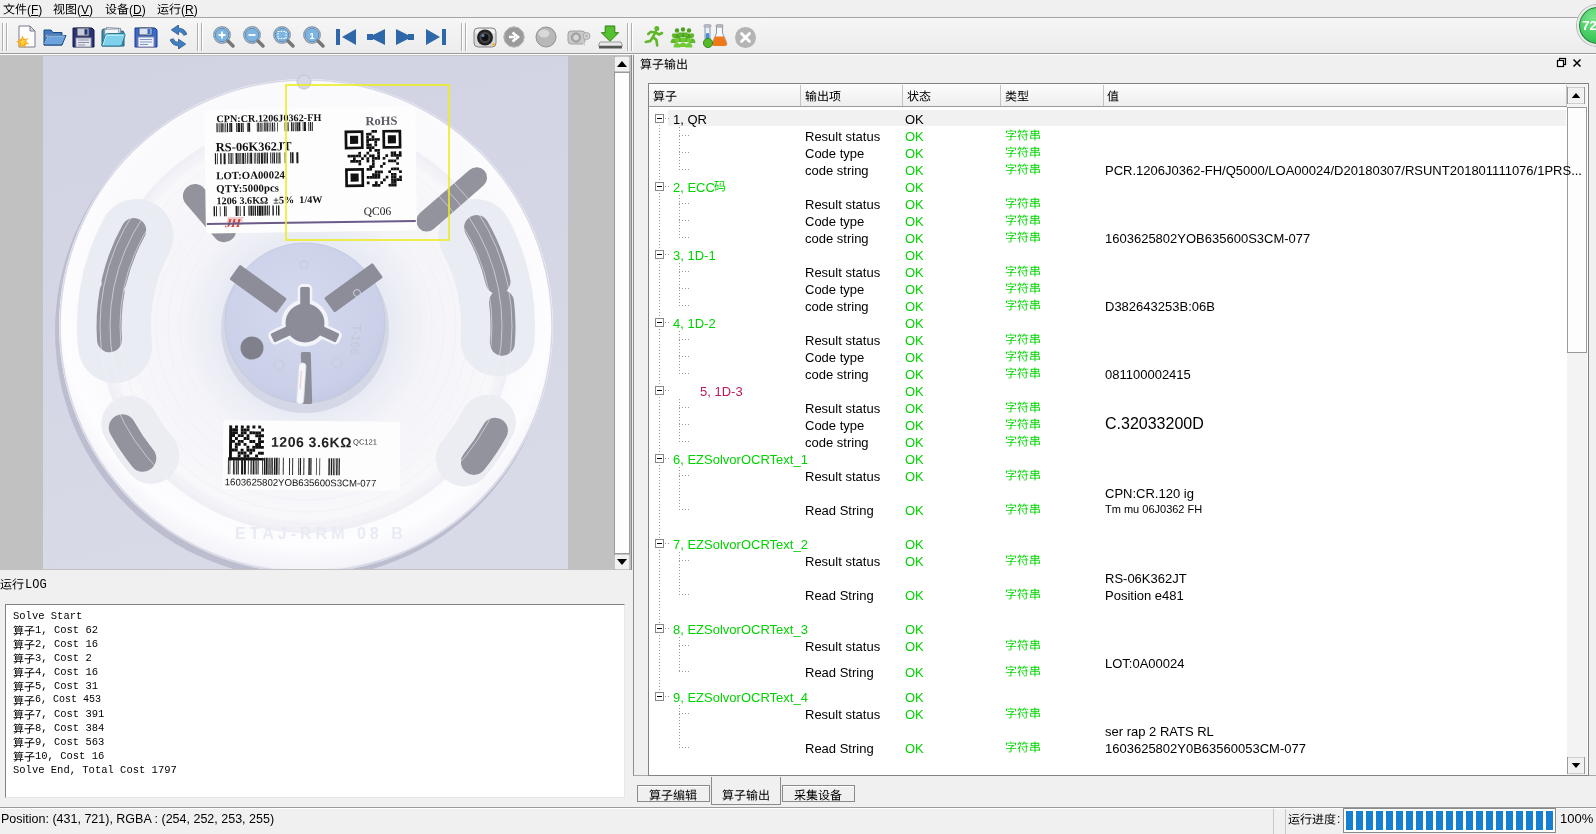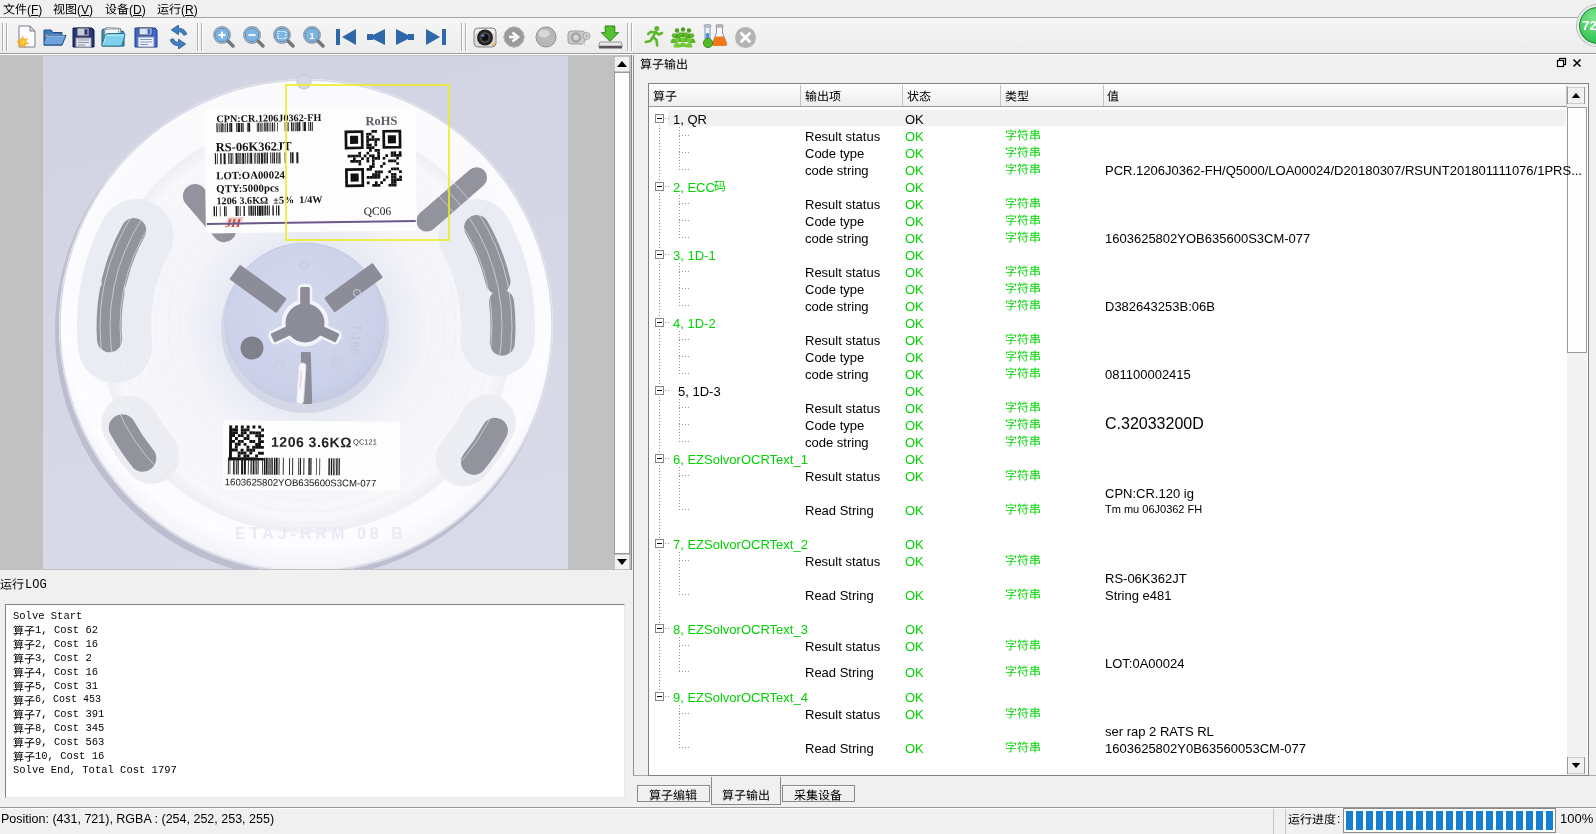--- a/index.html
+++ b/index.html
@@ -793,21 +793,21 @@
     <g fill="#000" transform="translate(0,9.68) scale(0.01100,-0.01100)">
       <use href="#s_sz"></use>
     </g>
   </svg>
 <div class="t" style="left:35px;top:709px;font-size:10.5px;font-family:'Liberation Mono',monospace">7, Cost 391</div>
 <svg class="ab" style="left:13px;top:723px" width="22" height="13" viewBox="0 0 22 13">
     <g fill="#000" transform="translate(0,9.68) scale(0.01100,-0.01100)">
       <use href="#s_sz"></use>
     </g>
   </svg>
-<div class="t" style="left:35px;top:723px;font-size:10.5px;font-family:'Liberation Mono',monospace">8, Cost 345</div>
+<div class="t" style="left:35px;top:723px;font-size:10.5px;font-family:'Liberation Mono',monospace">8, Cost 384</div>
 <svg class="ab" style="left:13px;top:737px" width="22" height="13" viewBox="0 0 22 13">
     <g fill="#000" transform="translate(0,9.68) scale(0.01100,-0.01100)">
       <use href="#s_sz"></use>
     </g>
   </svg>
 <div class="t" style="left:35px;top:737px;font-size:10.5px;font-family:'Liberation Mono',monospace">9, Cost 563</div>
 <svg class="ab" style="left:13px;top:751px" width="22" height="13" viewBox="0 0 22 13">
     <g fill="#000" transform="translate(0,9.68) scale(0.01100,-0.01100)">
       <use href="#s_sz"></use>
     </g>
@@ -1023,21 +1023,21 @@
     </g>
   </svg>
 <div class="t" style="left:1105px;top:368px;font-size:13px">081100002415</div>
 <div class="ab" style="left:679px;top:373px;width:10px;height:1px;background-image:repeating-linear-gradient(90deg,#999 0,#999 1px,transparent 1px,transparent 3px)"></div>
 <div class="ab" style="left:679px;top:331px;width:1px;height:42px;background-image:repeating-linear-gradient(180deg,#999 0,#999 1px,transparent 1px,transparent 3px)"></div>
 <div class="ab" style="left:665px;top:390px;width:6px;height:1px;background-image:repeating-linear-gradient(90deg,#999 0,#999 1px,transparent 1px,transparent 3px)"></div>
 <svg class="ab" style="left:655px;top:386px" width="9" height="9" viewBox="0 0 9 9">
     <rect x="0.5" y="0.5" width="8" height="8" fill="#fff" stroke="#888"></rect>
     <path d="M2,4.5 H7" stroke="#000" stroke-width="1"></path>
   </svg>
-<div class="t" style="left:678px;top:385px;font-size:13px;color:#000000">5, 1D-3</div>
+<div class="t" style="left:700px;top:385px;font-size:13px;color:#be185d">5, 1D-3</div>
 <div class="t" style="left:905px;top:385px;font-size:13px;color:#00d300">OK</div>
 <div class="ab" style="left:659px;top:326px;width:1px;height:59px;background-image:repeating-linear-gradient(180deg,#999 0,#999 1px,transparent 1px,transparent 3px)"></div>
 <div class="t" style="left:805px;top:402px;font-size:13px">Result status</div>
 <div class="t" style="left:905px;top:402px;font-size:13px;color:#00d300">OK</div>
 <svg class="ab" style="left:1005px;top:401px" width="36" height="14" viewBox="0 0 36 14">
     <g fill="#00d300" transform="translate(0,10.56) scale(0.01200,-0.01200)">
       <use href="#s_zfc"></use>
     </g>
   </svg>
 <div class="ab" style="left:679px;top:407px;width:10px;height:1px;background-image:repeating-linear-gradient(90deg,#999 0,#999 1px,transparent 1px,transparent 3px)"></div>
@@ -1103,21 +1103,21 @@
   </svg>
 <div class="ab" style="left:679px;top:560px;width:10px;height:1px;background-image:repeating-linear-gradient(90deg,#999 0,#999 1px,transparent 1px,transparent 3px)"></div>
 <div class="t" style="left:1105px;top:572px;font-size:13px">RS-06K362JT</div>
 <div class="t" style="left:805px;top:589px;font-size:13px">Read String</div>
 <div class="t" style="left:905px;top:589px;font-size:13px;color:#00d300">OK</div>
 <svg class="ab" style="left:1005px;top:588px" width="36" height="14" viewBox="0 0 36 14">
     <g fill="#00d300" transform="translate(0,10.56) scale(0.01200,-0.01200)">
       <use href="#s_zfc"></use>
     </g>
   </svg>
-<div class="t" style="left:1105px;top:589px;font-size:13px">String e481</div>
+<div class="t" style="left:1105px;top:589px;font-size:13px">Position e481</div>
 <div class="ab" style="left:679px;top:594px;width:10px;height:1px;background-image:repeating-linear-gradient(90deg,#999 0,#999 1px,transparent 1px,transparent 3px)"></div>
 <div class="ab" style="left:679px;top:552px;width:1px;height:42px;background-image:repeating-linear-gradient(180deg,#999 0,#999 1px,transparent 1px,transparent 3px)"></div>
 <div class="ab" style="left:665px;top:628px;width:6px;height:1px;background-image:repeating-linear-gradient(90deg,#999 0,#999 1px,transparent 1px,transparent 3px)"></div>
 <svg class="ab" style="left:655px;top:624px" width="9" height="9" viewBox="0 0 9 9">
     <rect x="0.5" y="0.5" width="8" height="8" fill="#fff" stroke="#888"></rect>
     <path d="M2,4.5 H7" stroke="#000" stroke-width="1"></path>
   </svg>
 <div class="t" style="left:673px;top:623px;font-size:13px;color:#00d300">8, EZSolvorOCRText_3</div>
 <div class="t" style="left:905px;top:623px;font-size:13px;color:#00d300">OK</div>
 <div class="ab" style="left:659px;top:547px;width:1px;height:76px;background-image:repeating-linear-gradient(180deg,#999 0,#999 1px,transparent 1px,transparent 3px)"></div>

